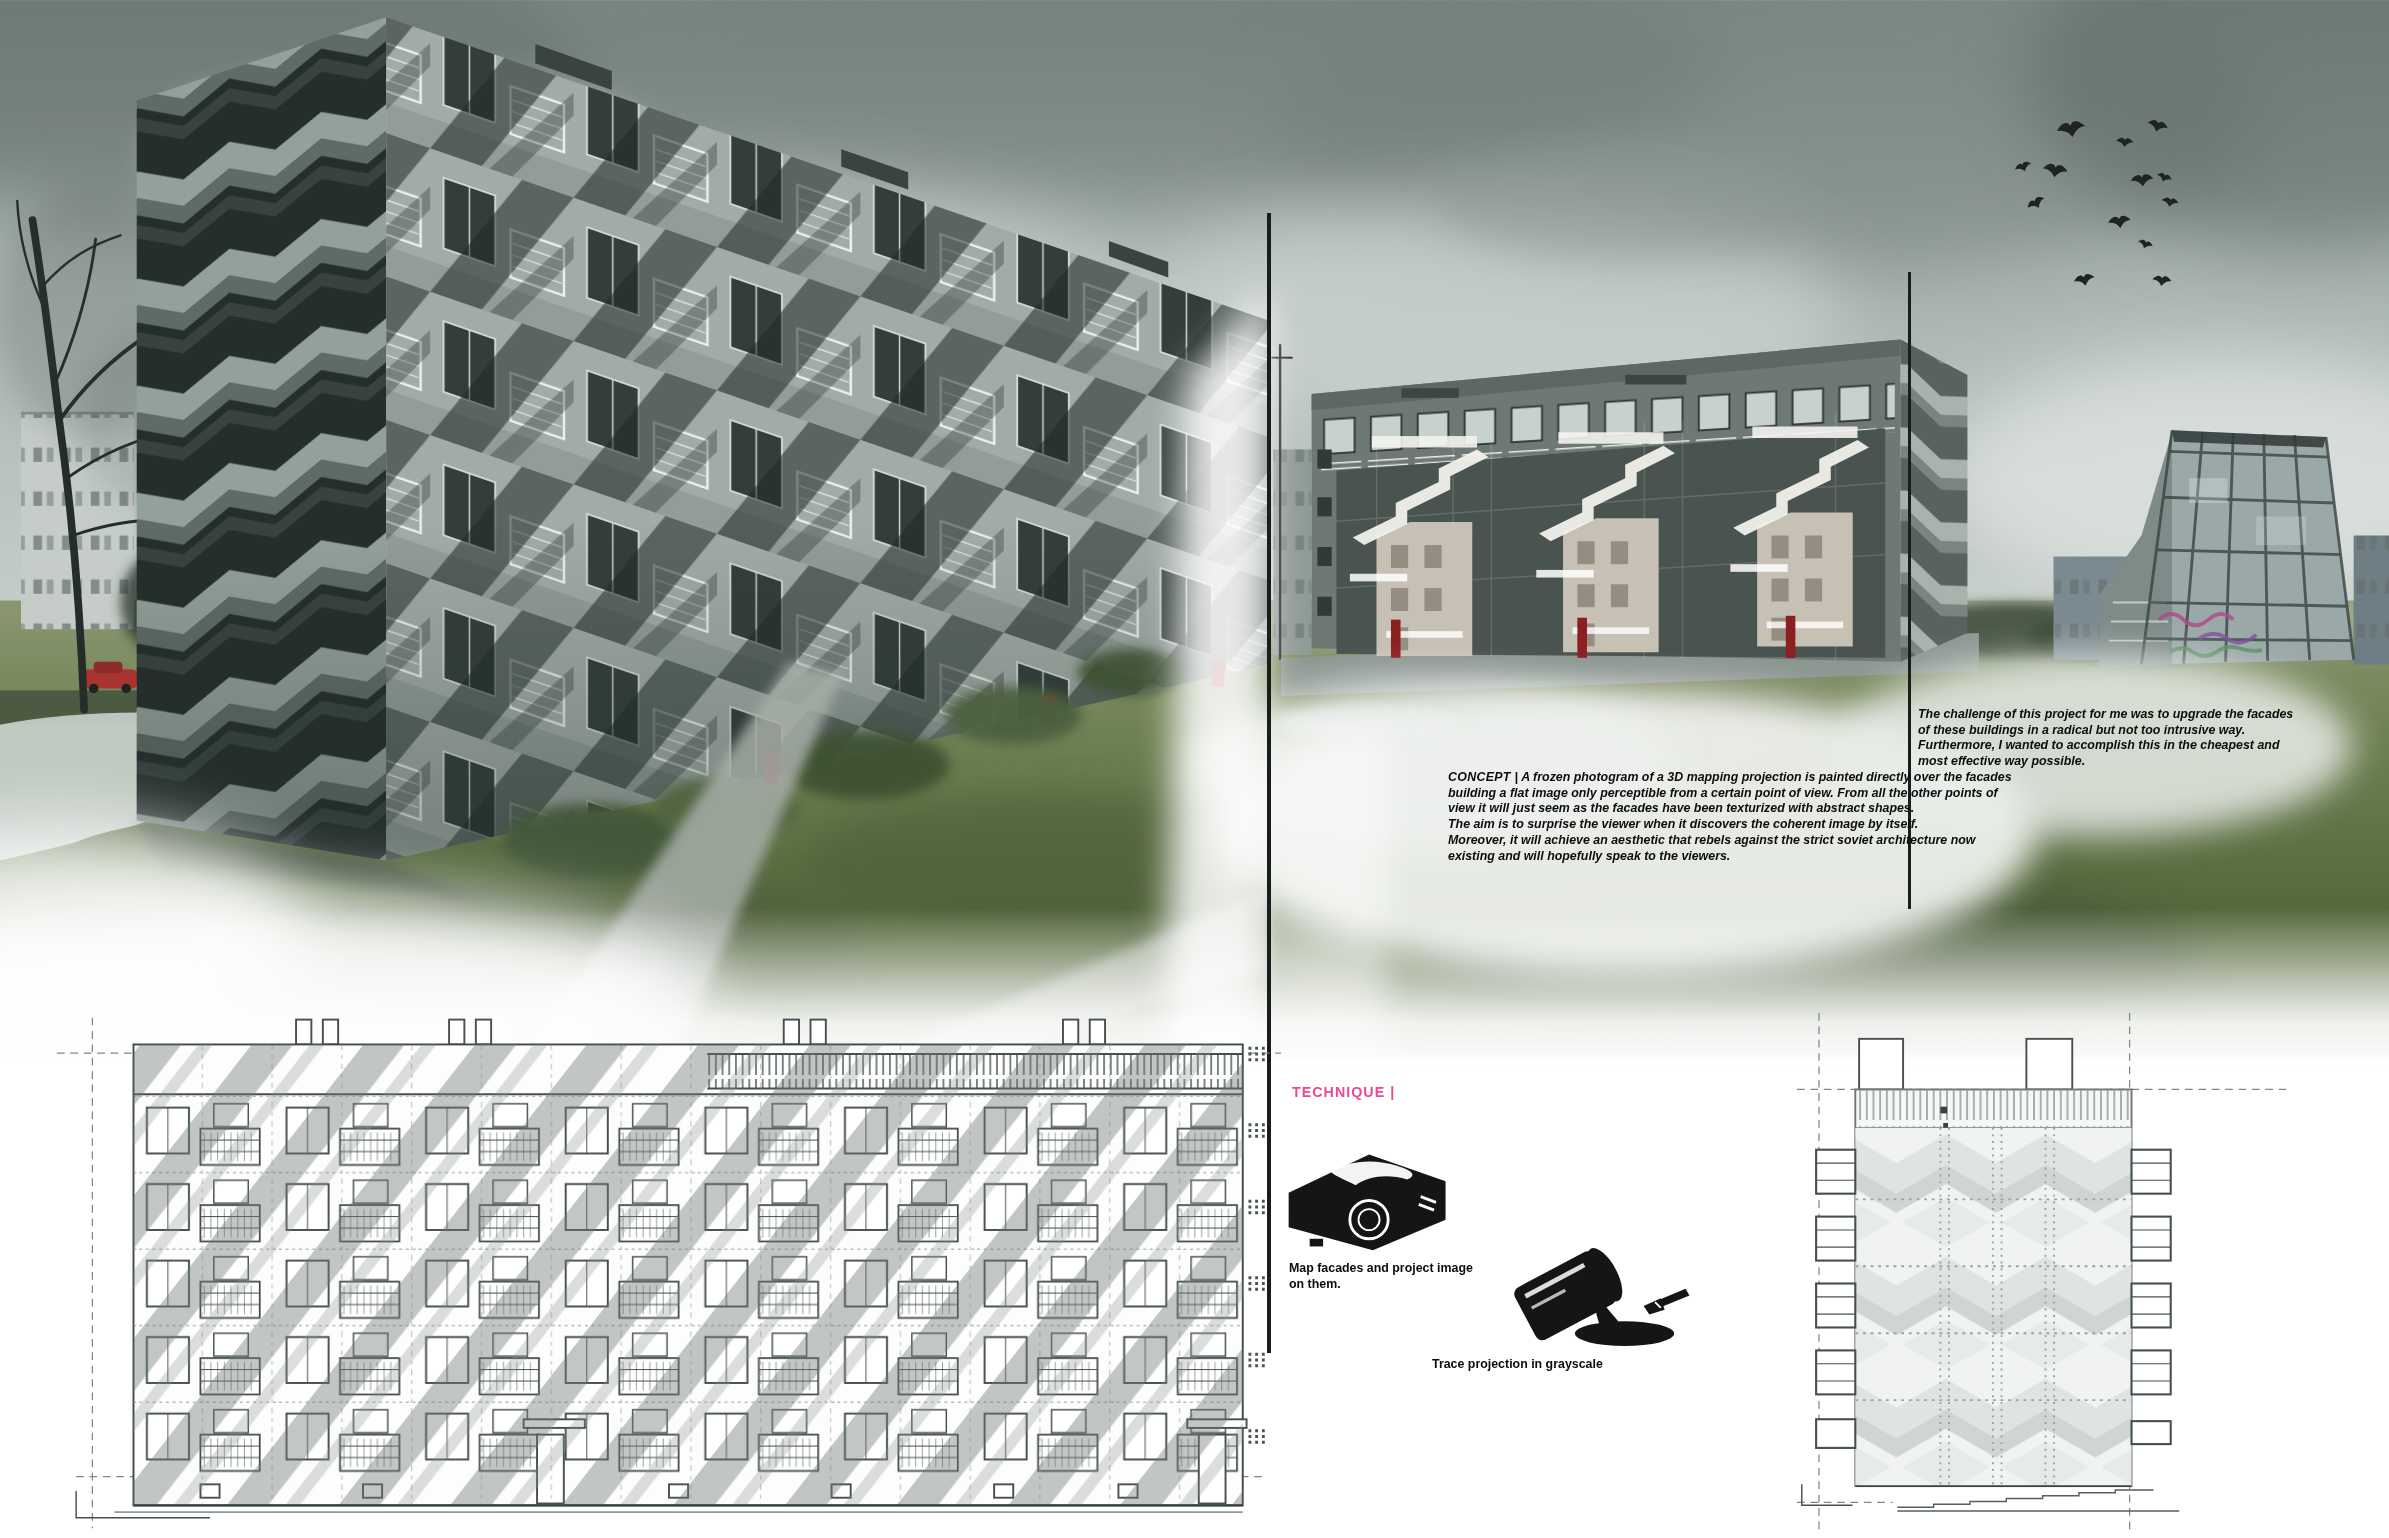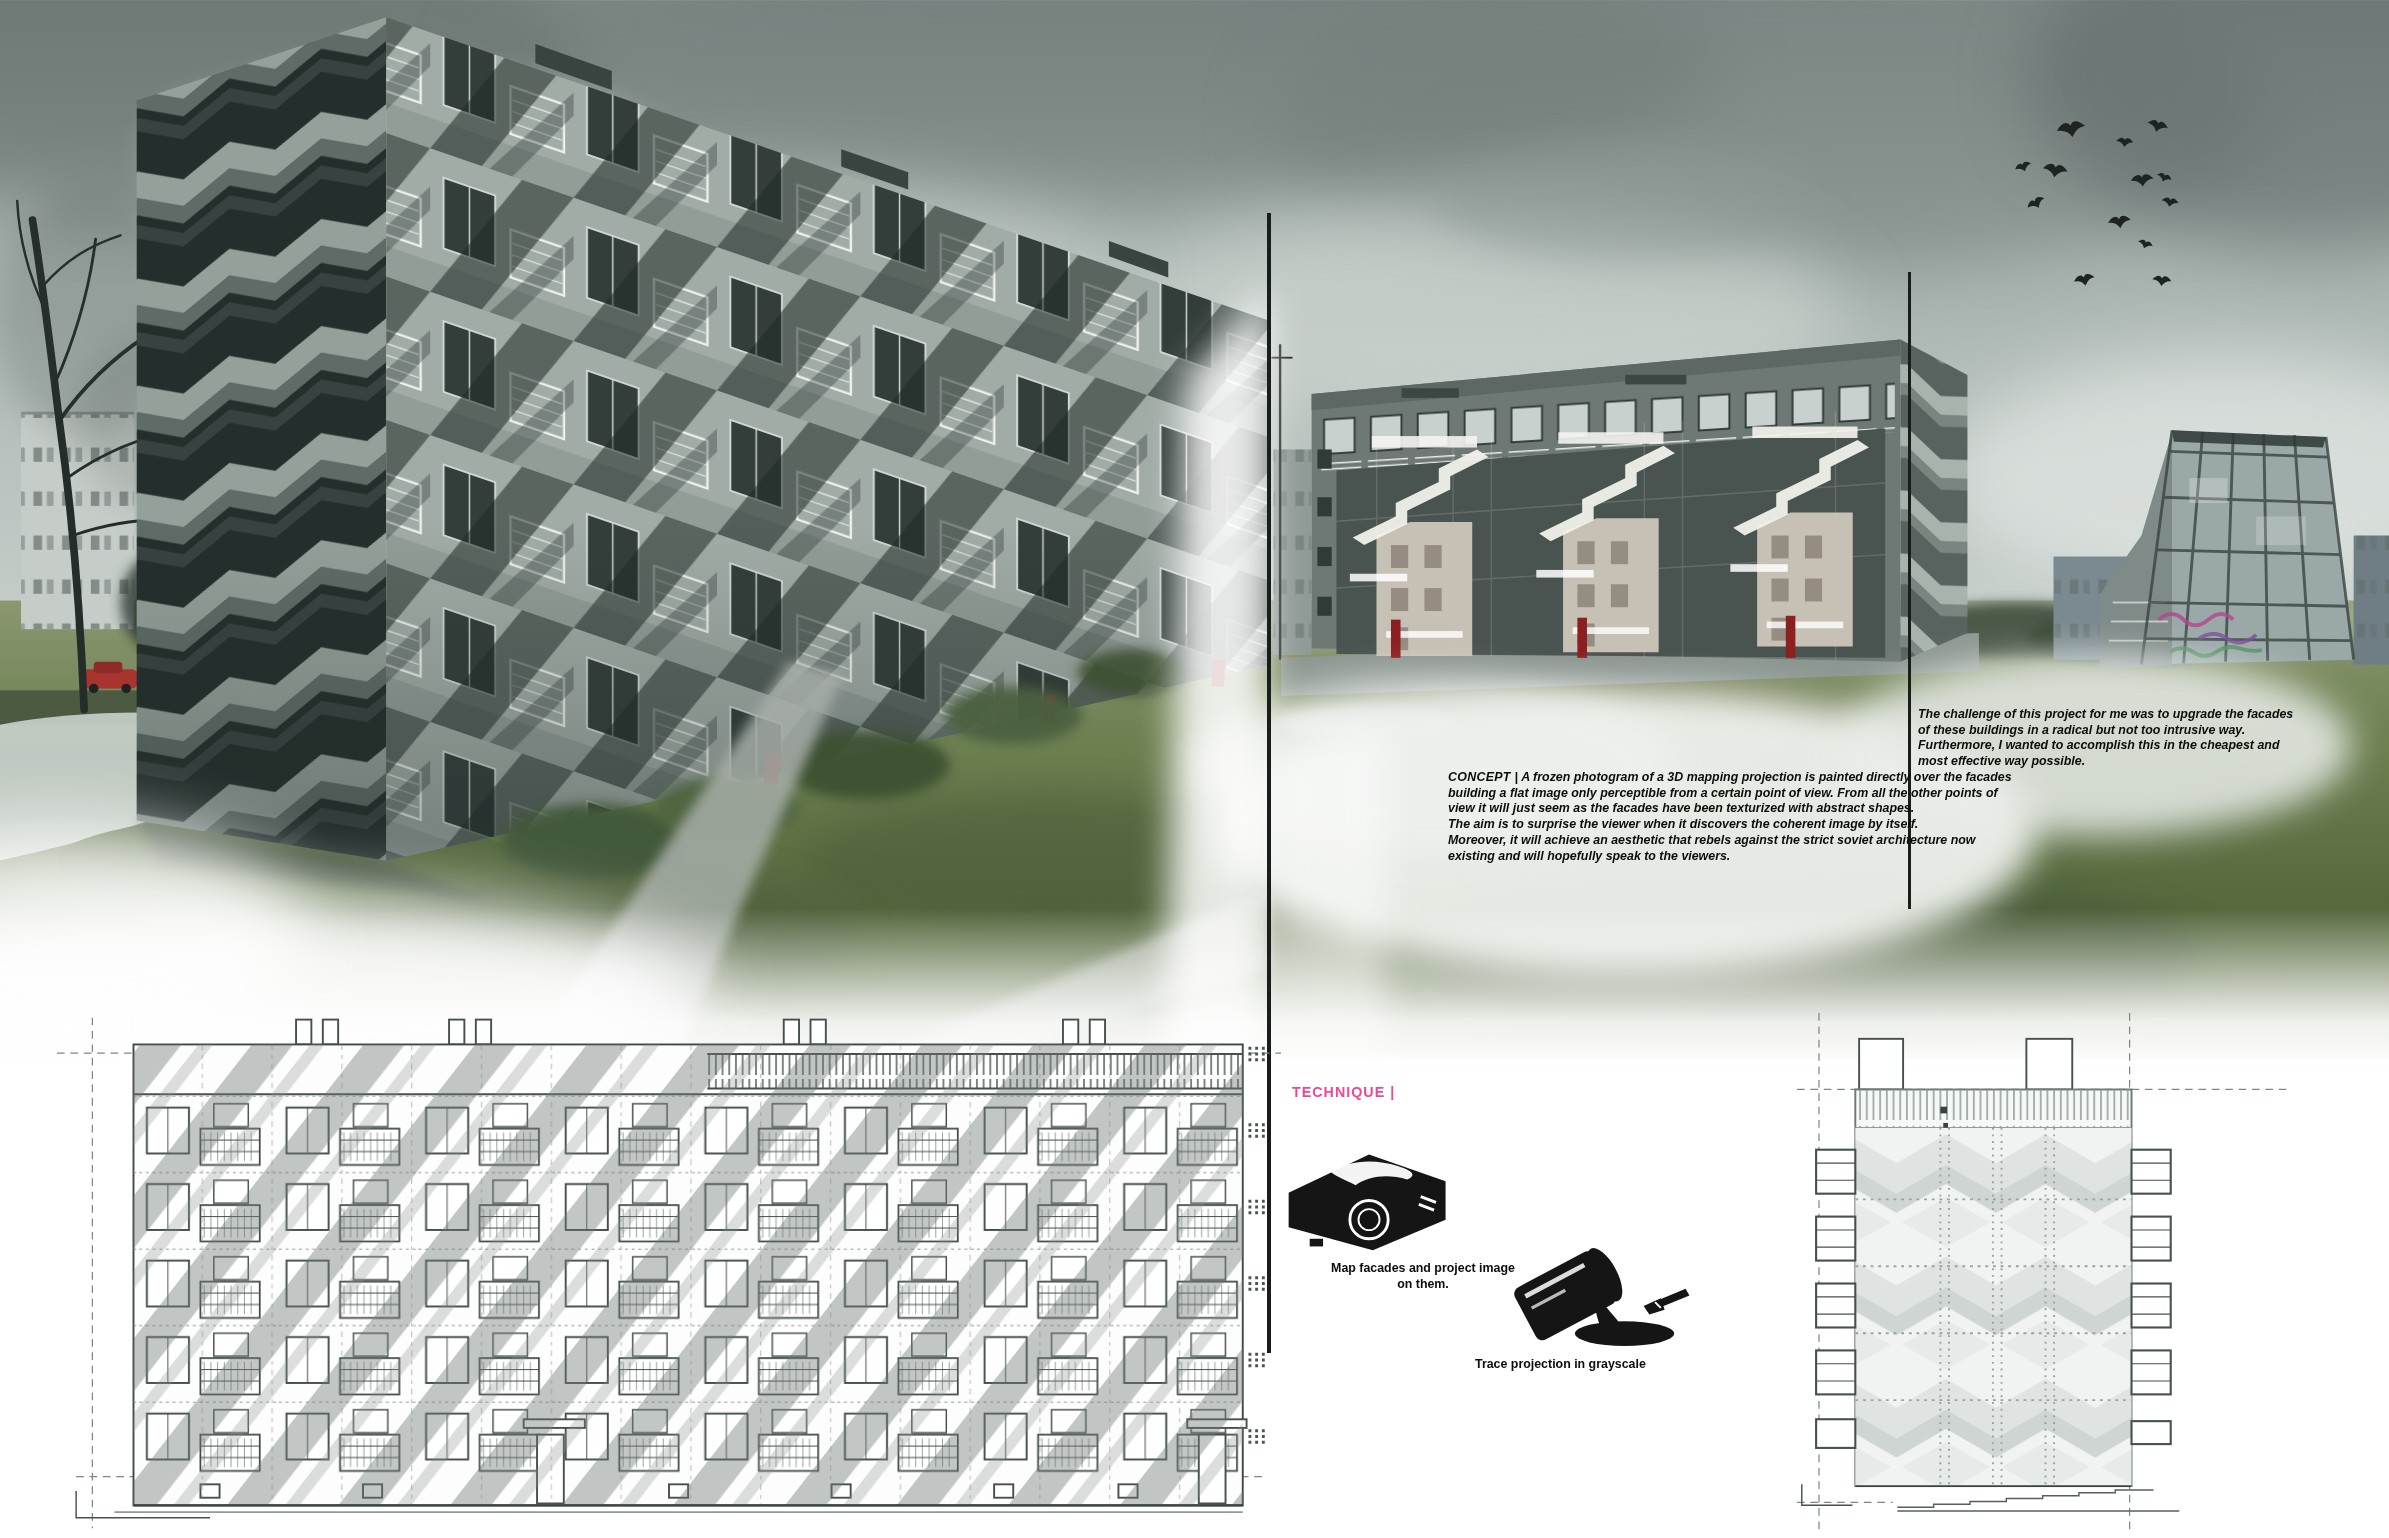--- a/index.html
+++ b/index.html
@@ -11,22 +11,22 @@
   #div2{left:1908px;top:272px;height:637px;width:2.9px;}
   .txt{position:absolute;color:#0c0c0c;font-weight:600;
        font-size:12.4px;line-height:15.7px;white-space:pre-line;font-style:italic;}
   .concept{left:1448px;top:770px;width:566px;}
   .concept .lbl{font-weight:700;letter-spacing:0.3px;}
   .challenge{left:1918px;top:707px;width:380px;}
   .technique-title{position:absolute;left:1292px;top:1084px;color:#ec4899;
        font-weight:700;font-size:14.3px;letter-spacing:1px;}
   .caption{position:absolute;color:#0c0c0c;font-weight:600;font-size:12.4px;
        line-height:16.3px;white-space:pre-line;}
-  .c1{left:1289px;top:1260px;width:268px;text-align:center;}
-  .c2{left:1475px;top:1356px;width:287px;}
+  .c1{left:1289px;top:1260px;width:268px;}
+  .c2{left:1432px;top:1356px;width:287px;}
   svg{display:block;}
   .ln{stroke:#46514d;fill:none;stroke-width:2;}
   .lnw{stroke:#46514d;fill:#ffffff;stroke-width:2;}
   .dash{stroke:#7d8783;stroke-width:1.3;fill:none;stroke-dasharray:8 6;}
   .dash2{stroke:#9aa49f;stroke-width:2;fill:none;stroke-dasharray:3 5;}
   .dot3{stroke:#4a5550;stroke-width:3;stroke-dasharray:3 4;fill:none;}
 </style>
 </head>
 <body>
 

